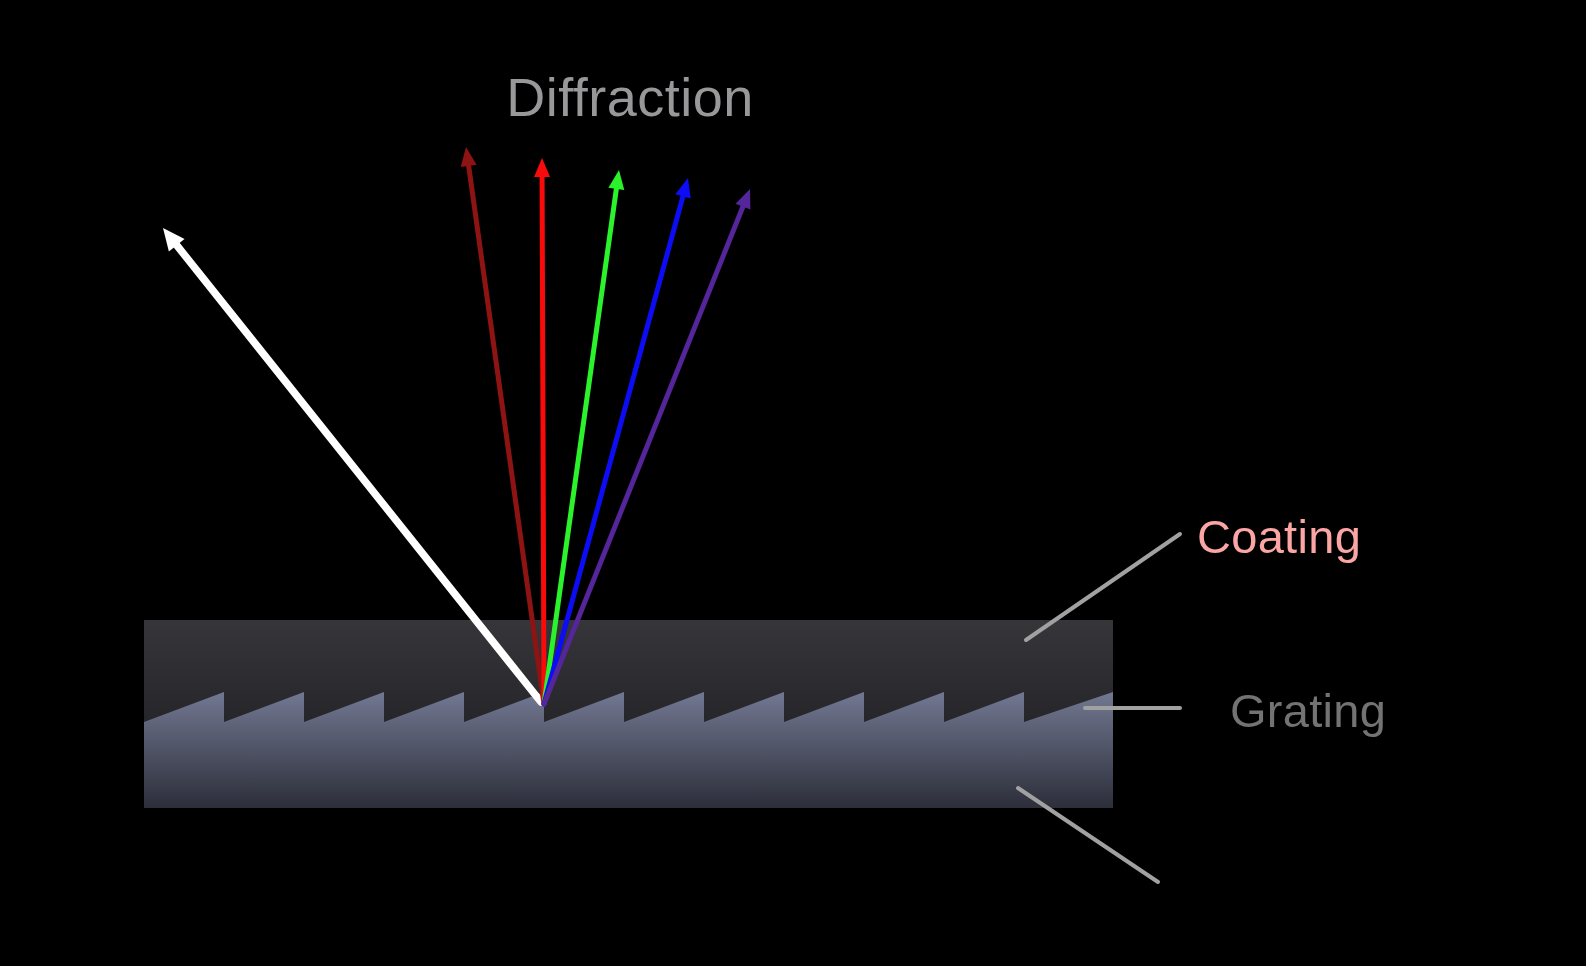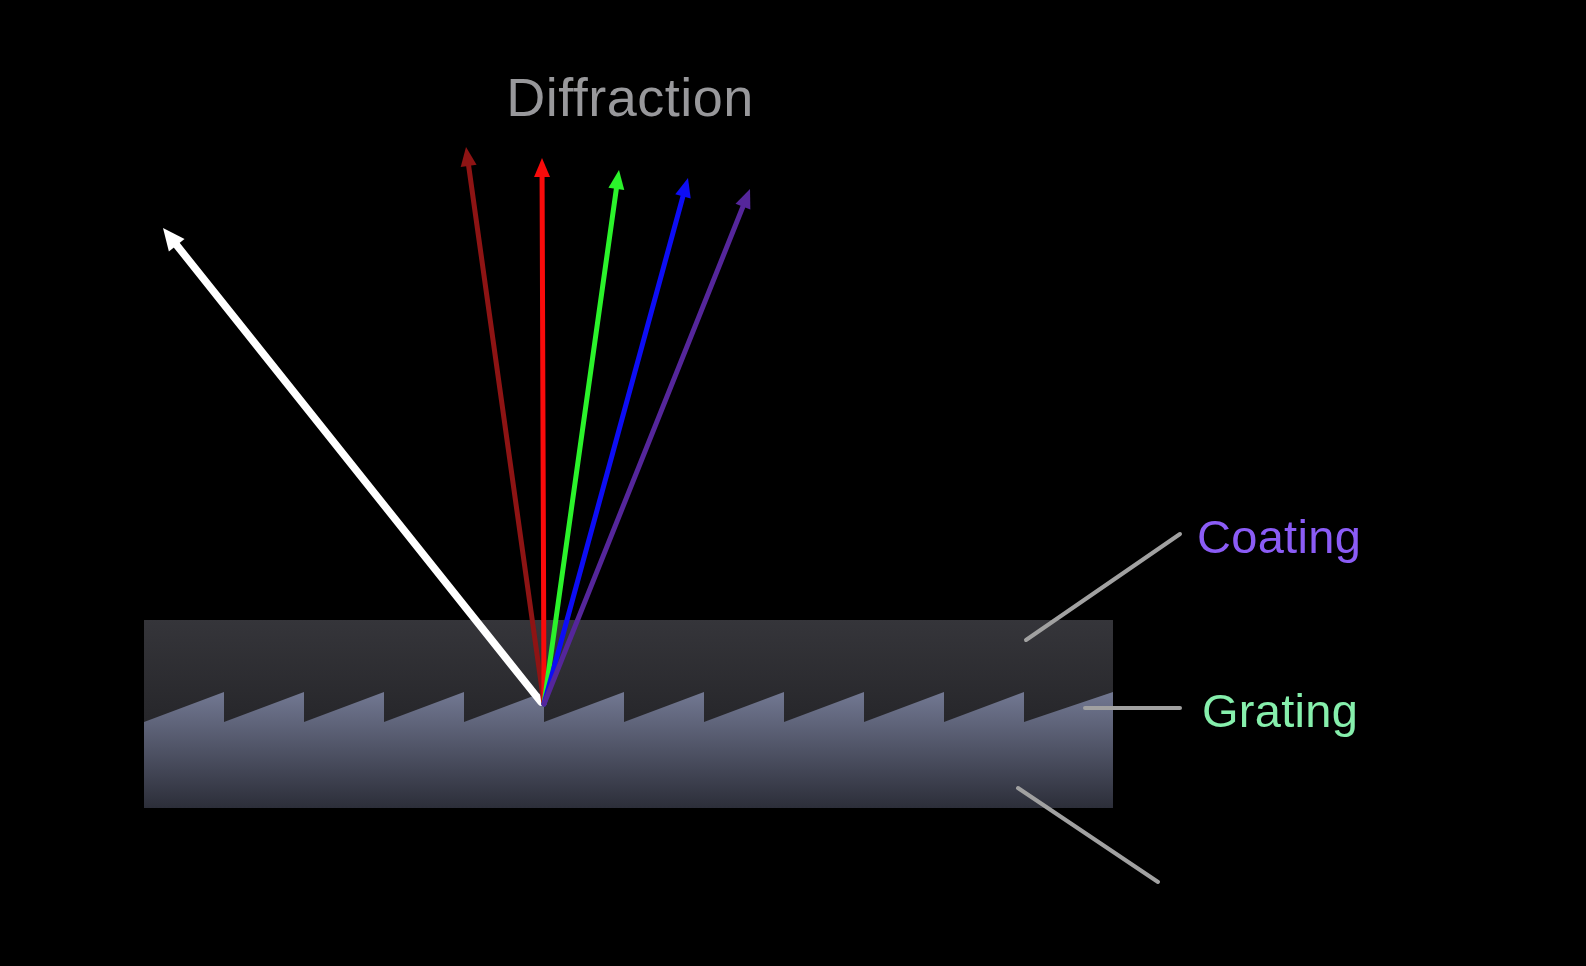--- a/index.html
+++ b/index.html
@@ -86,18 +86,18 @@
       </g>
     <g id="leaders-group">
         <line x1="1026" y1="640" x2="1180" y2="534" stroke="#A1A1A1" stroke-width="4" stroke-linecap="round"></line>
         <line x1="1085" y1="708" x2="1180" y2="708" stroke="#A1A1A1" stroke-width="4" stroke-linecap="round"></line>
         <line x1="1018" y1="788" x2="1158" y2="882" stroke="#A1A1A1" stroke-width="4" stroke-linecap="round"></line>
       </g>
   </svg>
 
   <div id="diagram-title" class="diagram-text" style="left: 630px; top: 66px; color: rgb(152, 152, 155);">Diffraction</div>
 
-  <div id="label-coating" class="diagram-text callout-label" style="left: 1197px; top: 509px; color: #8b5cf6;">Coating</div>
+  <div id="label-coating" class="diagram-text callout-label" style="left: 1197px; top: 509px; color: #fca5a5;">Coating</div>
 
-  <div id="label-grating" class="diagram-text callout-label" style="left: 1202px; top: 683px; color: #86efac;">Grating</div>
+  <div id="label-grating" class="diagram-text callout-label" style="left: 1230px; top: 683px; color: #737373;">Grating</div>
 
 
 </div>
 
 </body></html>

